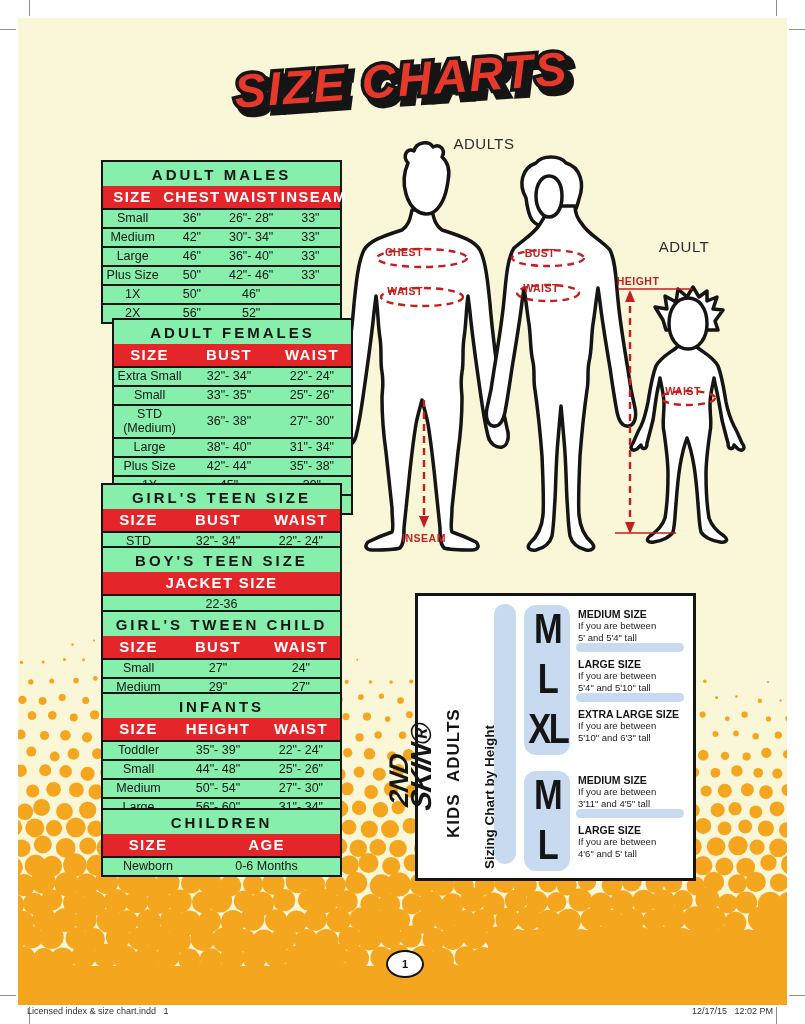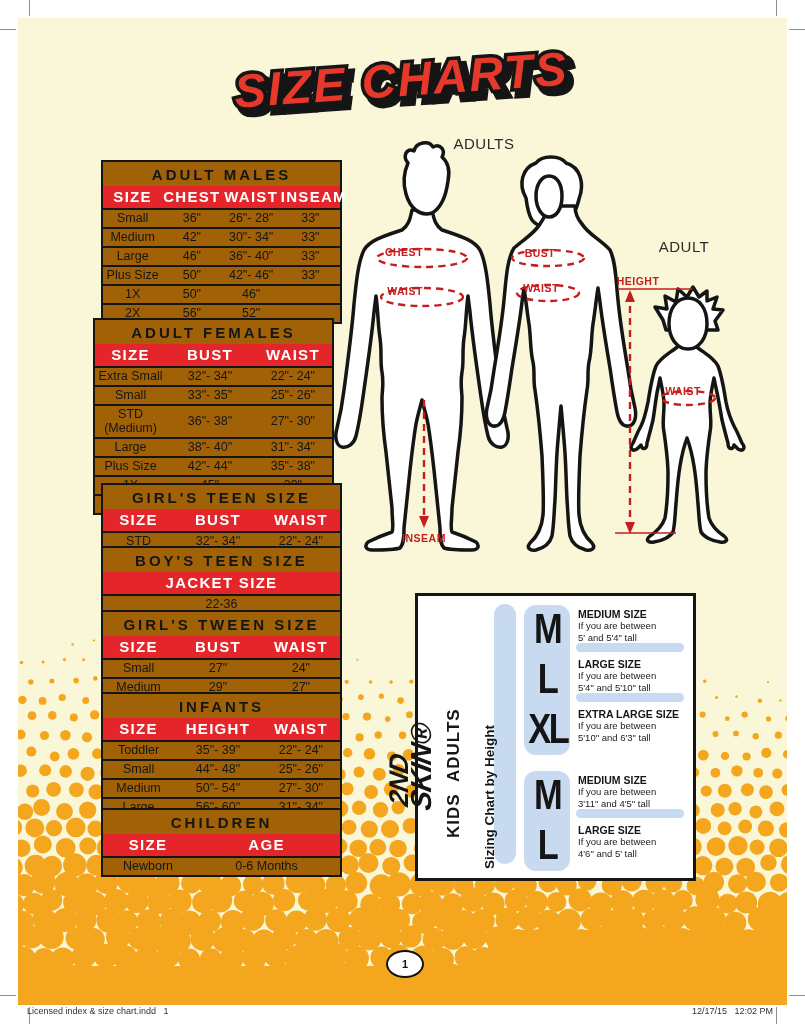--- a/index.html
+++ b/index.html
@@ -10,21 +10,21 @@
   #halftone{position:absolute;left:18px;top:18px;width:769px;height:987px;z-index:1;}
   #figures{position:absolute;left:0;top:0;width:805px;height:1024px;z-index:2;pointer-events:none;}
 
   
   .crop{position:absolute;background:#8f8f8f;z-index:5;}
 
   
   #title-svg{position:absolute;left:0;top:30px;width:805px;height:110px;z-index:3;}
 
   
-  .sztable{position:absolute;width:237px;background:#a16207;border:2px solid #151515;z-index:3;
+  .sztable{position:absolute;width:237px;background:#86efac;border:2px solid #151515;z-index:3;
            text-align:center;color:#151515;}
   .t-title{font-weight:bold;font-size:15px;letter-spacing:3px;padding:4px 0 3px 0;}
   .t-head{background:#E4262B;color:#fff;font-weight:bold;font-size:15px;letter-spacing:1.3px;
           padding:2px 0 3px 0;display:grid;align-items:center;}
   .t-row{display:grid;border-top:2px solid #151515;font-size:12.5px;padding:1px 0 2px 0;align-items:center;}
   .cols4{grid-template-columns:25% 25% 25% 25%;}
   .cols3{grid-template-columns:30% 37% 33%;}
   .cols2{grid-template-columns:38% 62%;}
   .cols1{grid-template-columns:100%;}
 
@@ -884,21 +884,21 @@
 
       <div class="t-row cols4">
         <span>2X</span>
         <span>56"</span>
         <span>52"</span>
         <span></span>
       </div>
     </div>
   </div>
 
-  <div class="sztable" style="left:93px;top:318px;">
+  <div class="sztable" style="left:112px;top:318px;">
     <div class="t-title">ADULT FEMALES</div>
     <div class="t-head cols3">
       <span>SIZE</span>
       <span>BUST</span>
       <span>WAIST</span>
     </div>
     <div>
       <div class="t-row cols3">
         <span>Extra Small</span>
         <span>32"- 34"</span>
@@ -965,21 +965,21 @@
       <span>JACKET SIZE</span>
     </div>
     <div>
       <div class="t-row cols1">
         <span>22-36</span>
       </div>
     </div>
   </div>
 
   <div class="sztable" style="left:101px;top:610px;">
-    <div class="t-title">GIRL'S TWEEN SIZE</div>
+    <div class="t-title">GIRL'S TWEEN CHILD</div>
     <div class="t-head cols3">
       <span>SIZE</span>
       <span>BUST</span>
       <span>WAIST</span>
     </div>
     <div>
       <div class="t-row cols3">
         <span>Small</span>
         <span>27"</span>
         <span>24"</span>

